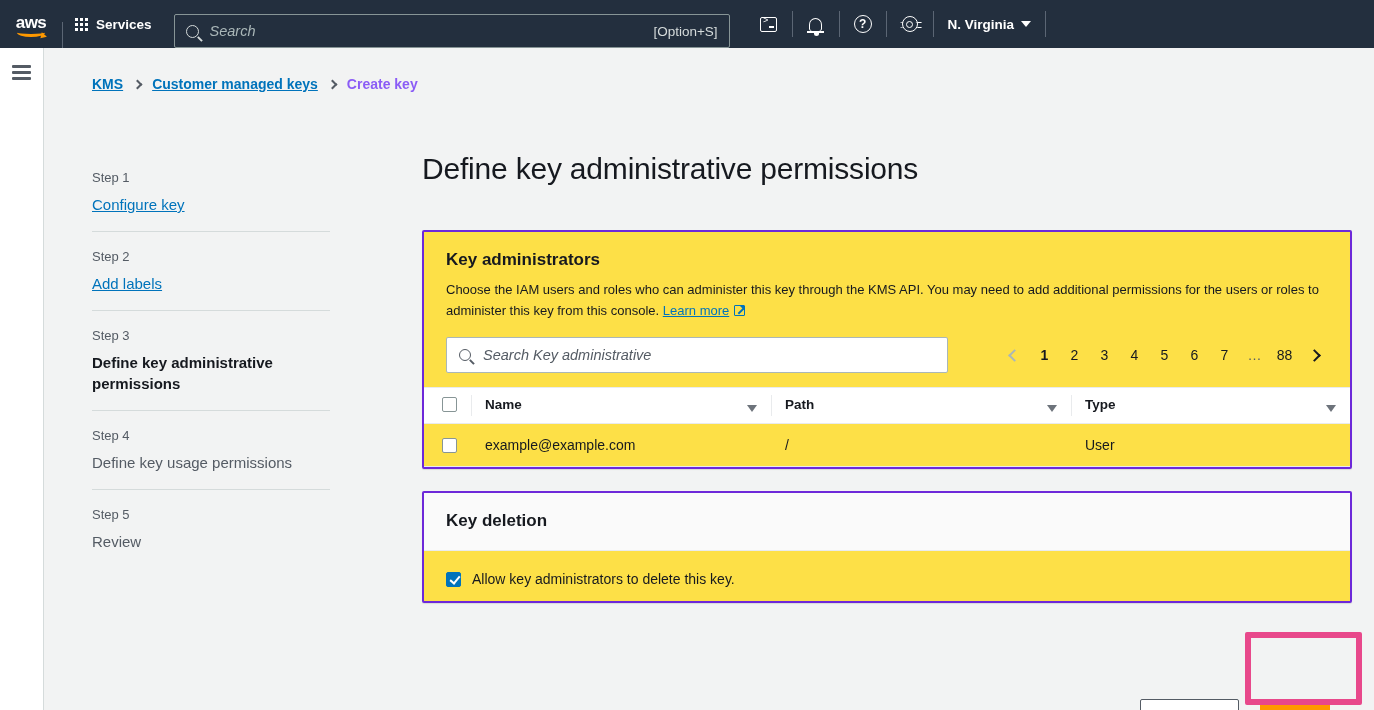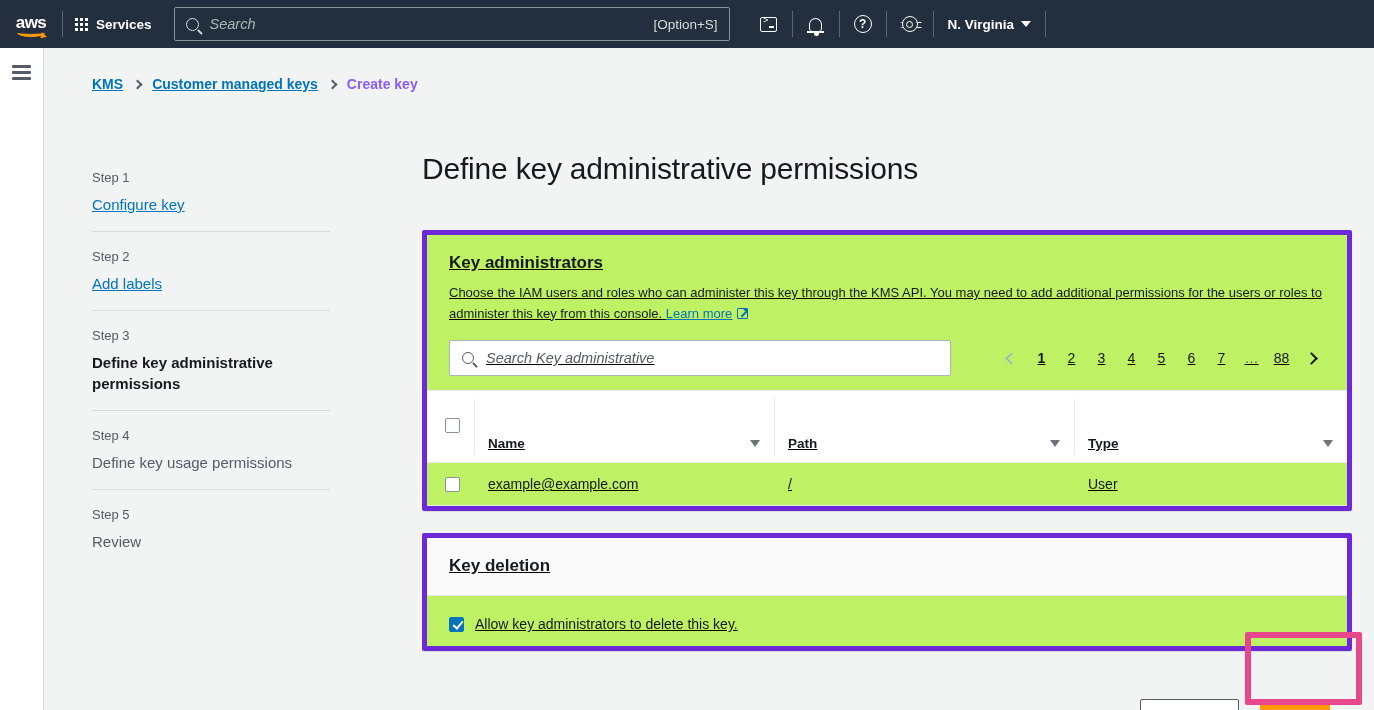--- a/index.html
+++ b/index.html
@@ -8,21 +8,21 @@
     font-family: "Liberation Sans", sans-serif;
     background: #f2f3f3;
     overflow: hidden;
   }
 
   
   .topnav {
     position: absolute; top: 0; left: 0;
     width: 1374px; height: 48px;
     background: #232f3e;
-    display: flex; align-items: center;
+    display: flex; align-items: flex-end;
   }
   .aws-logo {
     width: 62px; height: 48px;
     display: flex; align-items: center; justify-content: center;
     position: relative;
   }
   .aws-logo .wordmark {
     color: #fff; font-size: 17px; font-weight: bold;
     letter-spacing: -0.5px; line-height: 1;
     margin-top: -4px;
@@ -193,25 +193,24 @@
   .step-title.plain { color: #545b64; }
 
   
   .main { position: absolute; top: 104px; left: 377px; width: 930px; }
   .page-title {
     font-size: 30px; font-weight: normal; color: #16191f;
     letter-spacing: -0.2px; margin-bottom: 44px;
   }
 
   .card {
-    background: #bef264;
-    border: 5px solid #6d28d9;
+    background: #fde047;
+    border: 2px solid #6d28d9;
     border-radius: 2px;
     box-shadow: 0 1px 1px rgba(0,0,0,0.10);
-    text-decoration: underline;
   }
   .card-head { padding: 18px 22px 0; }
   .card-head.shaded {
     background: #fafafa; padding: 18px 22px 19px;
     border-bottom: 1px solid #e9ebed;
   }
   .card-title { font-size: 17px; font-weight: bold; color: #16191f; }
   .card-desc {
     margin-top: 10px; font-size: 13px; color: #16191f;
     line-height: 1.58; max-width: 880px;
@@ -278,21 +277,21 @@
     text-align: left; font-size: 13.5px; font-weight: bold; color: #16191f;
     padding: 9px 0 11px; border-top: 1px solid #e9ebed;
     border-bottom: 1px solid #e9ebed;
     background: #fff;
     position: relative;
   }
   thead th.vdiv:before {
     content: ""; position: absolute; left: 0; top: 7px; bottom: 7px;
     width: 1px; background: #e9ebed;
   }
-  .th-inner { display: flex; align-items: center; justify-content: space-between; padding: 0 14px; margin-top: 36px; }
+  .th-inner { display: flex; align-items: flex-end; justify-content: space-between; padding: 0 14px; }
   .sort-ico {
     width: 0; height: 0;
     border-left: 5px solid transparent; border-right: 5px solid transparent;
     border-top: 7px solid #545b64;
     opacity: 0.85; cursor: pointer;
   }
   tbody td {
     font-size: 14px; color: #16191f;
     padding: 13px 14px; border-bottom: 1px solid #e9ebed;
   }

